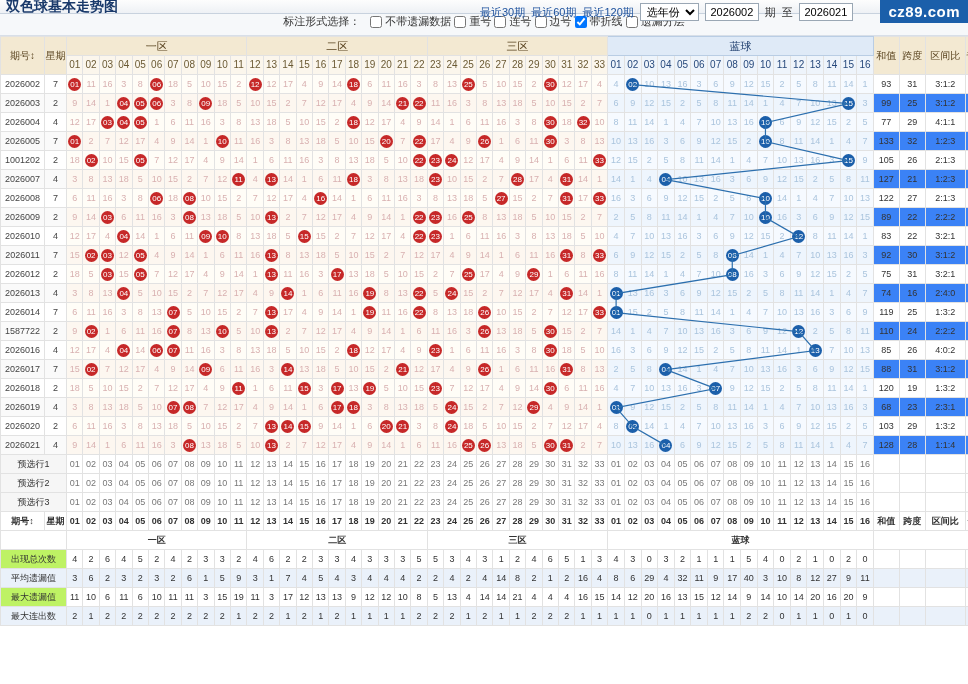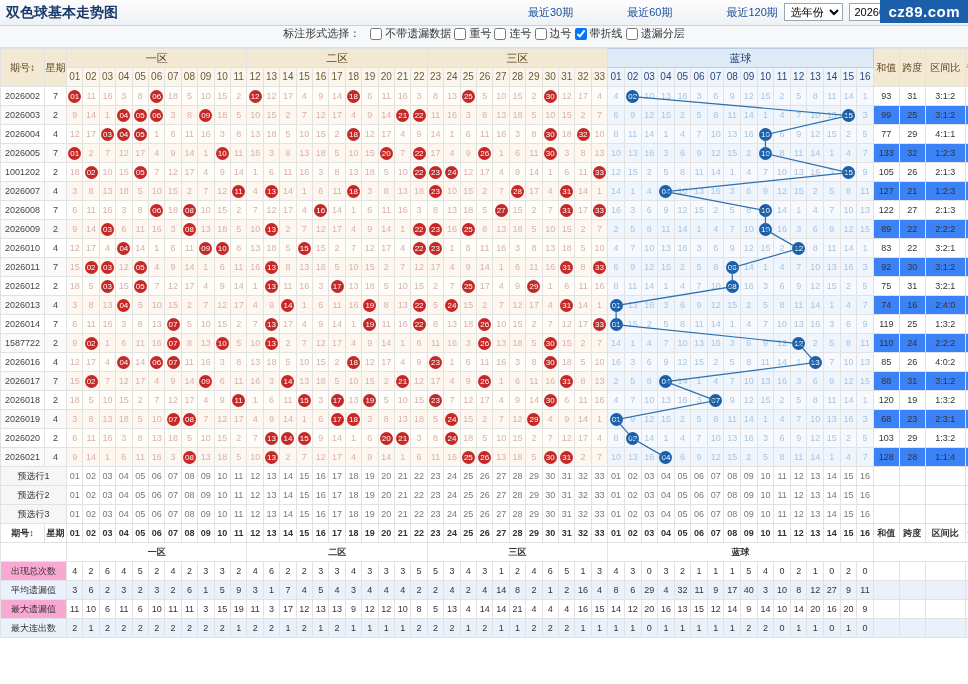--- a/index.html
+++ b/index.html
@@ -9,21 +9,21 @@
     background: #ffffff;
     font-family: "Liberation Sans", sans-serif;
     font-size: 11px;
     color: #333;
     overflow: hidden;
   }
   #app { position: relative; width: 968px; height: 684px; }
 
   
   .topbar {
-    height: 26px;
+    height: 14px;
     background: linear-gradient(to bottom, #fdfdfd, #eef1f5);
     border-bottom: 1px solid #c8d2de;
     display: flex;
     align-items: center;
     position: relative;
   }
   .title {
     font-size: 14px;
     font-weight: bold;
     color: #1a3a6b;
@@ -31,21 +31,21 @@
     white-space: nowrap;
   }
   .topctrls {
     position: absolute;
     left: 480px; top: 3px;
     display: flex;
     align-items: center;
     gap: 6px;
     font-size: 11px;
   }
-  .topctrls a { color: #1a4f9c; text-decoration: none; white-space: nowrap; margin-left: 48px; }
+  .topctrls a { color: #1a4f9c; text-decoration: none; white-space: nowrap; }
   .sel {
     border: 1px solid #9aa7b4;
     background: #fff;
     height: 18px;
     font-size: 11px;
     padding: 0 2px;
   }
   .inp {
     border: 1px solid #9aa7b4;
     background: #fff;
@@ -140,21 +140,21 @@
     text-align: center;
     vertical-align: middle;
   }
   .ball.b { background: #1b5faa; }
 
   
   td.preslabel { background: #f6f6f6; color: #333; font-size: 9px; }
   td.prescell { background: #ffffff; color: #777; }
 
   
-  td.botlabel { background: #f9a8d4; color: #333; font-size: 9px; }
+  td.botlabel { background: #bef264; color: #333; font-size: 9px; }
   td.botcell { background: #ffffff; color: #333; }
   tr.botalt td.botcell { background: #eaf1fa; }
   tr.botalt td.botlabel { background: #eaf1fa; }
 
   
   svg.lines { position: absolute; left: 0; top: 0; pointer-events: none; }
 </style>
 </head>
 <body>
 

